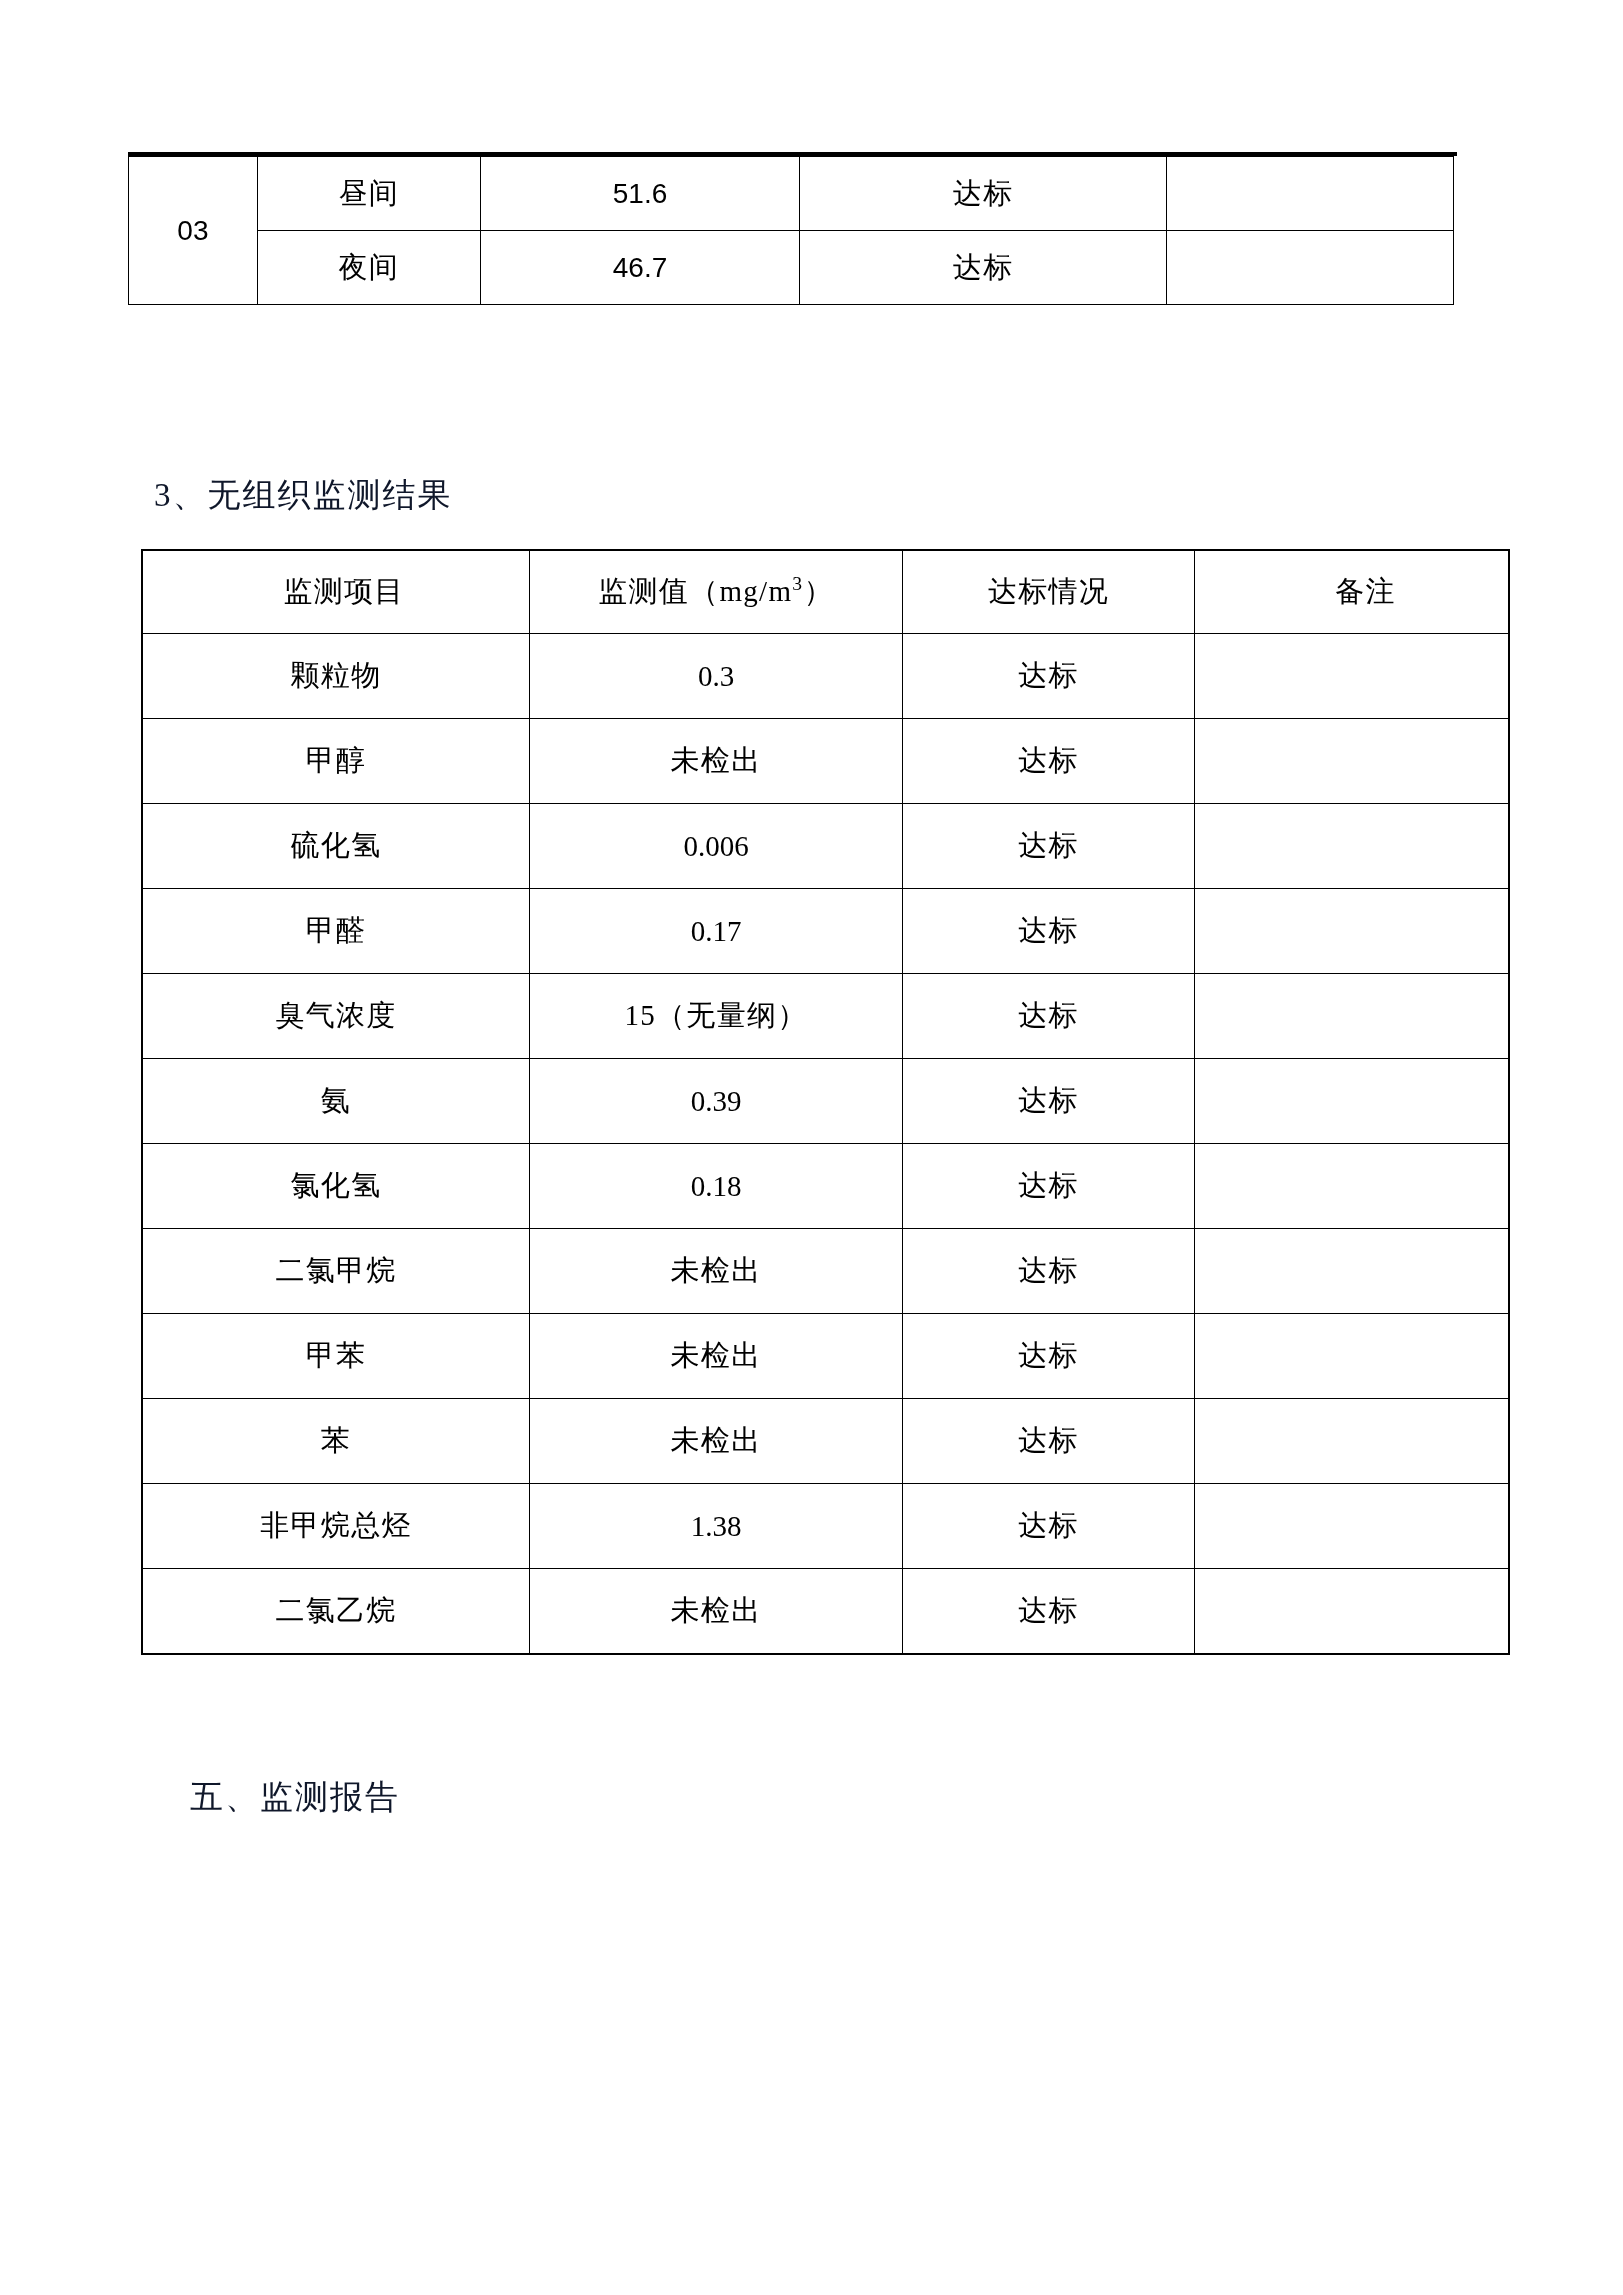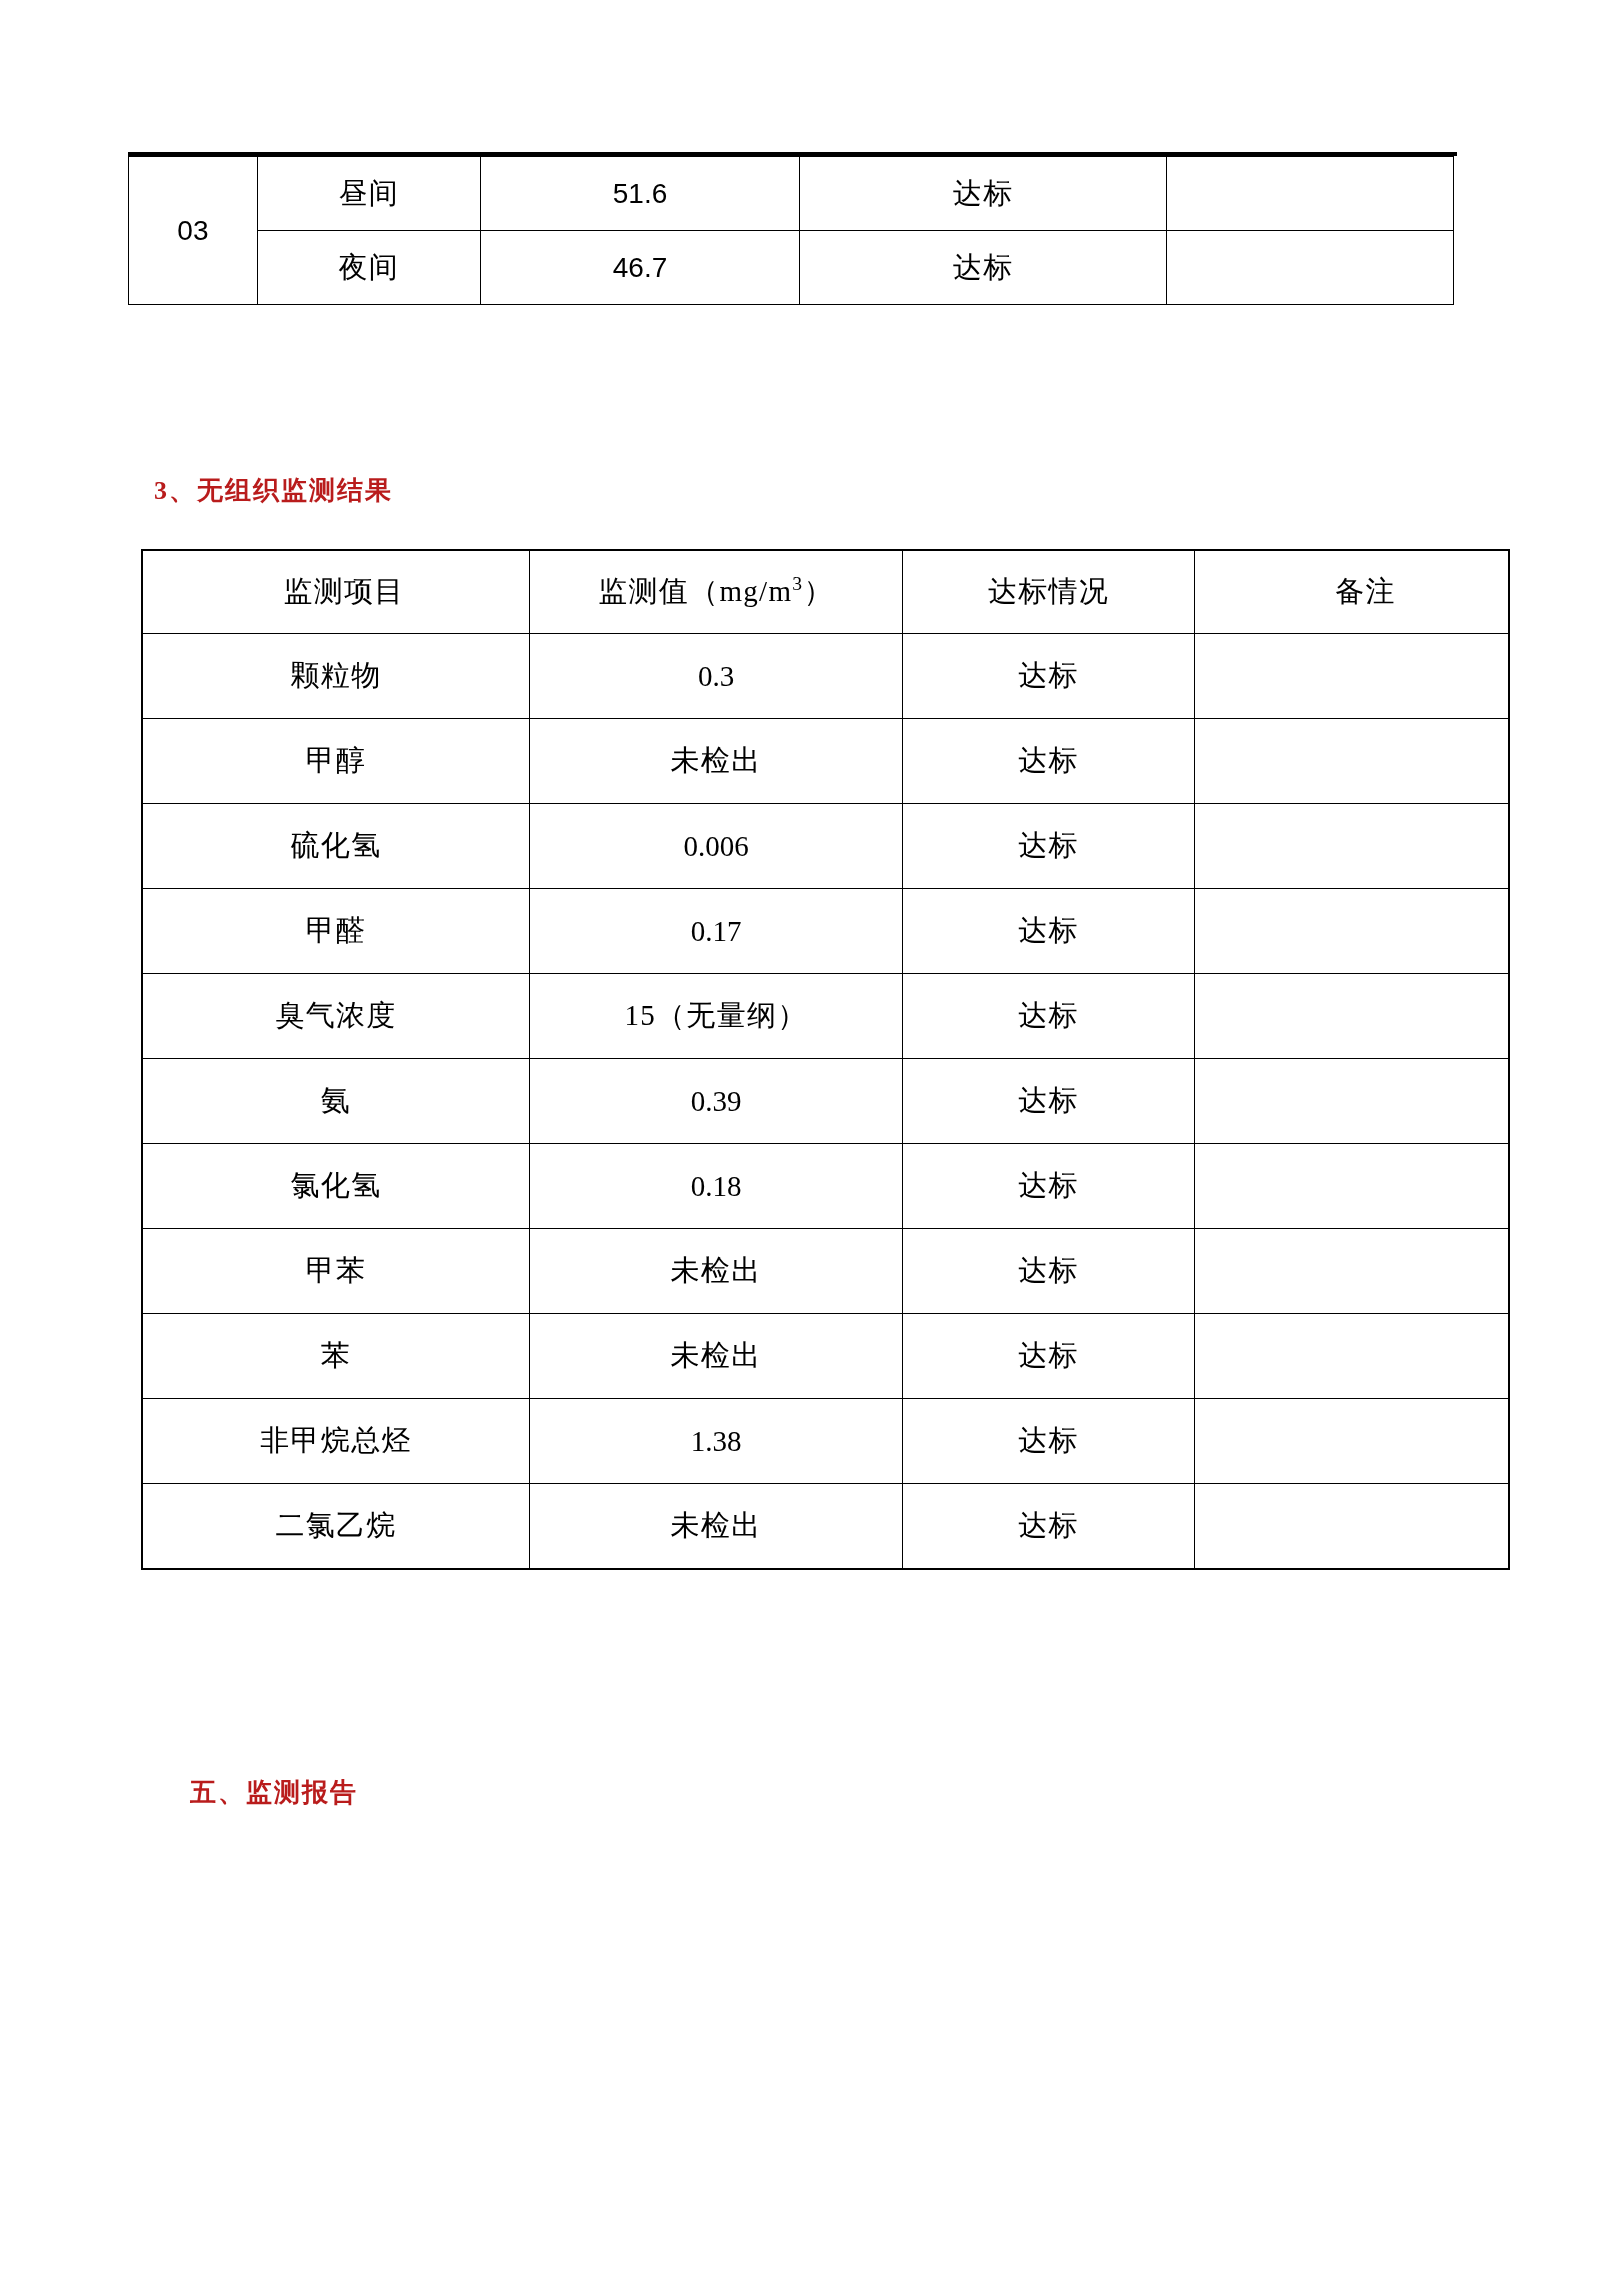--- a/index.html
+++ b/index.html
@@ -70,24 +70,24 @@
     top: 152px;
     width: 1329px;
     height: 3.9px;
     background: #000000;
   }
 
   
   .heading {
     position: absolute;
     font-family: "Liberation Serif", "DejaVu Serif", serif;
-    font-weight: bold;
-    font-size: 26px;
+    font-weight: normal;
+    font-size: 33px;
     letter-spacing: 2px;
-    color: #b91c1c;
+    color: #0f172a;
     white-space: nowrap;
   }
   .heading-3 { left: 154px; top: 473px; }
   .heading-5 { left: 190px; top: 1775px; }
   .heading .idx {
     font-family: "Liberation Serif", "DejaVu Serif", serif;
   }
 
   
   .main-table {
@@ -190,20 +190,26 @@
         <td>达标</td>
         <td></td>
       </tr>
       <tr>
         <td>氯化氢</td>
         <td class="num">0.18</td>
         <td>达标</td>
         <td></td>
       </tr>
       <tr>
+        <td>二氯甲烷</td>
+        <td>未检出</td>
+        <td>达标</td>
+        <td></td>
+      </tr>
+      <tr>
         <td>甲苯</td>
         <td>未检出</td>
         <td>达标</td>
         <td></td>
       </tr>
       <tr>
         <td>苯</td>
         <td>未检出</td>
         <td>达标</td>
         <td></td>

